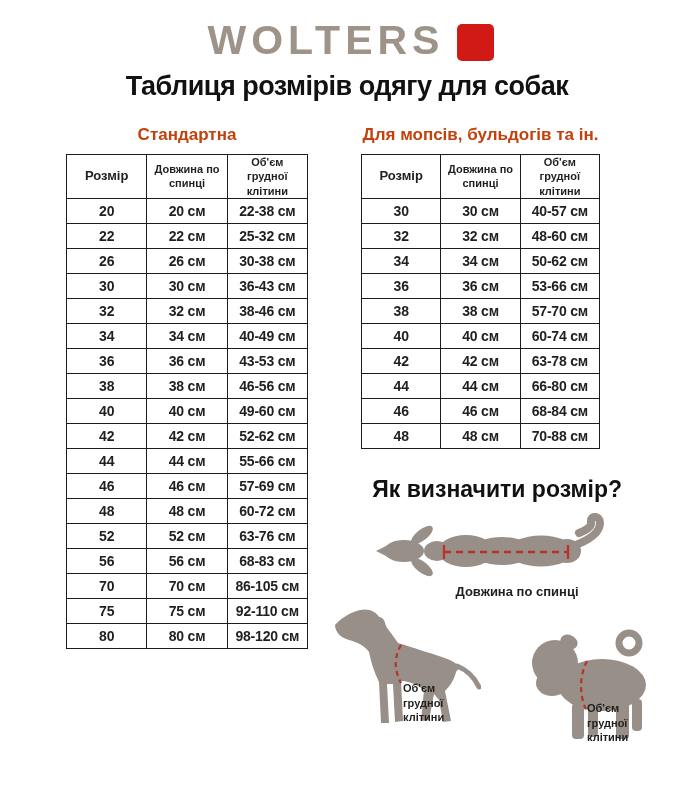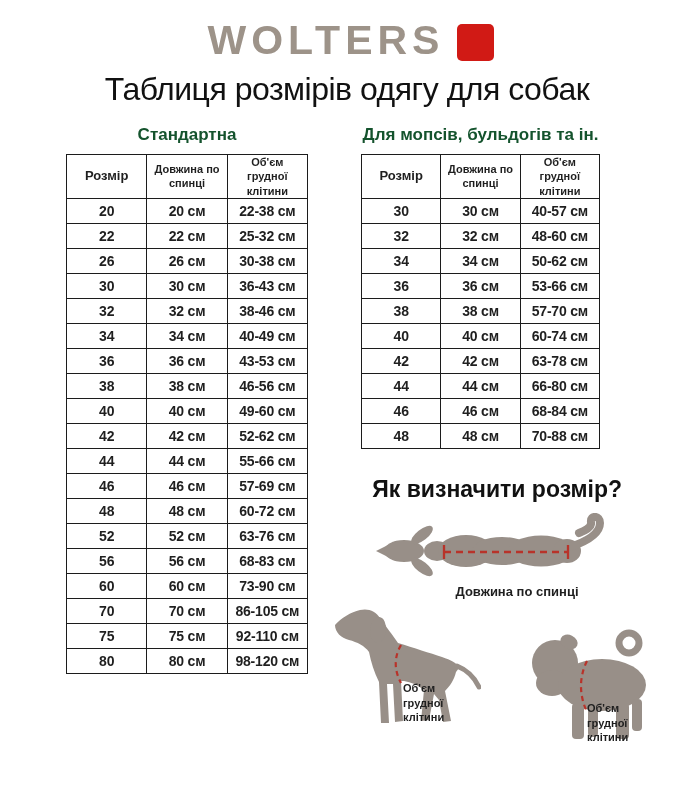--- a/index.html
+++ b/index.html
@@ -6,25 +6,25 @@
   html,body { background:#ffffff; }
   body { width:694px; height:800px; font-family:"Liberation Sans", sans-serif; color:#1f1f1f; }
   .page { position:relative; width:694px; height:800px; overflow:hidden; background:#fff; }
 
   
   .logo-row { position:absolute; top:20px; left:1px; width:100%; display:flex; justify-content:center; align-items:flex-end;padding-left:6px; }
   .logo-text { font-size:41px; font-weight:700; letter-spacing:5px; color:#9d9389; line-height:1; }
   .logo-square { width:37px; height:37px; background:#d11a15; border-radius:5px; margin-left:13px; display:inline-block; }
 
   
-  .page-title { position:absolute; top:71px; left:0; width:100%; text-align:center; font-size:32px; font-weight:400; letter-spacing:-0.5px; color:#111; }
+  .page-title { position:absolute; top:71px; left:0; width:100%; text-align:center; font-size:27px; font-weight:700; letter-spacing:-0.5px; color:#111; }
   .table-block { position:absolute; top:125px; }
   .table-block.std { left:66px; width:242px; }
   .table-block.pug { left:361px; width:239px; }
-  .table-title { font-size:17px; font-weight:700; text-align:center; margin-bottom:9px; color:#14532d; }
+  .table-title { font-size:17px; font-weight:700; text-align:center; margin-bottom:9px; color:#c2410c; }
 
   
   table { border-collapse:collapse; width:100%; table-layout:fixed; }
   th, td { border:1px solid #1c1c1c; text-align:center; vertical-align:middle; font-weight:700; color:#1f1f1f; padding:0; }
   th { font-size:11px; line-height:1.3; height:41px; padding:0 4px; }
   th:first-child { font-size:13px; }
   td { font-size:14px; height:25px; letter-spacing:-0.2px; }
 
   
   .guide-title { position:absolute; left:340px; top:476px; width:282px; text-align:right; font-size:23px; font-weight:700; color:#111; }
@@ -129,25 +129,20 @@
             <td>52</td>
             <td>52 см</td>
             <td>63-76 см</td>
           </tr>
           <tr>
             <td>56</td>
             <td>56 см</td>
             <td>68-83 см</td>
           </tr>
           <tr>
-            <td>60</td>
-            <td>60 см</td>
-            <td>73-90 см</td>
-          </tr>
-          <tr>
             <td>70</td>
             <td>70 см</td>
             <td>86-105 см</td>
           </tr>
           <tr>
             <td>75</td>
             <td>75 см</td>
             <td>92-110 см</td>
           </tr>
           <tr>

